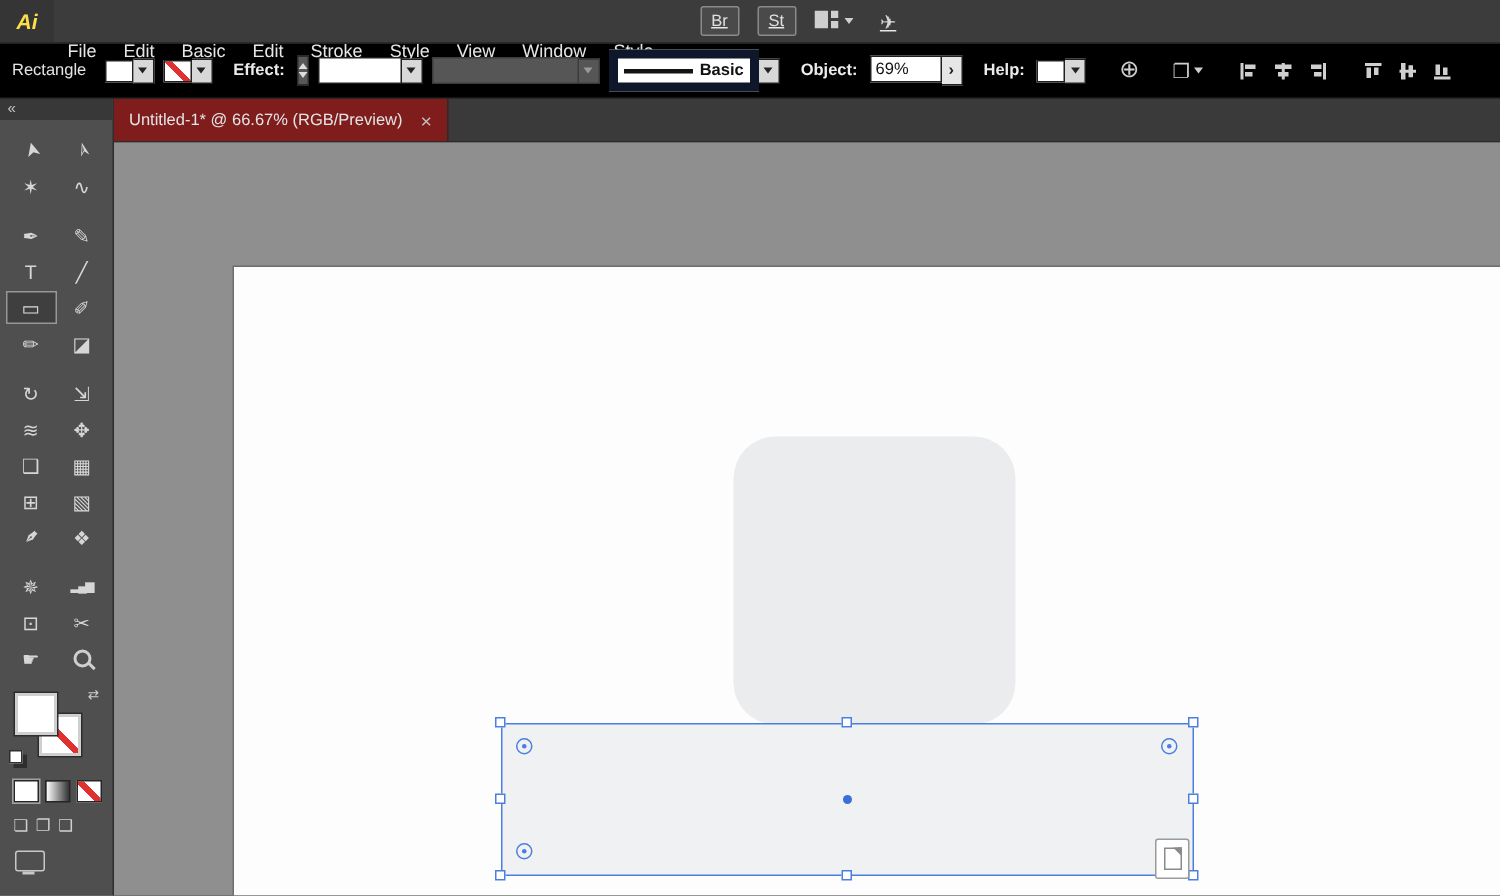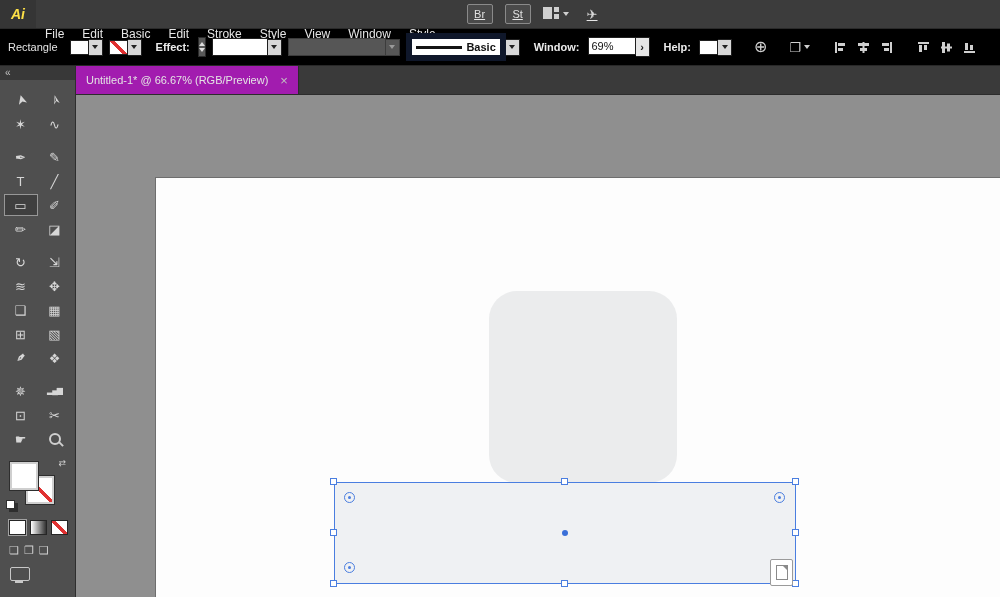--- a/index.html
+++ b/index.html
@@ -90,21 +90,21 @@
   .cbtn.grad{background:linear-gradient(90deg,#fff,#333);}
   .cbtn.none{background-image:linear-gradient(45deg,transparent 40%,#e03131 40%,#e03131 60%,transparent 60%);}
   .modes-row{display:flex;gap:5px;margin:9px 0 0 9px;color:#cfcfcf;font-size:11px;}
   .screen-row{margin:10px 0 0 10px;}
   .monitor{width:18px;height:12px;border:1px solid #c8c8c8;border-radius:2px;display:inline-block;position:relative;}
   .monitor::after{content:"";position:absolute;left:4px;bottom:-3px;width:8px;height:2px;background:#c8c8c8;}
 
   
   .docarea{flex:1;display:flex;flex-direction:column;min-width:0;}
   .tabbar{height:28px;background:#3a3a3a;border-bottom:1px solid #2c2c2c;display:flex;align-items:stretch;}
-  .tab{display:flex;align-items:center;background:#a21caf;color:#e4e4e4;font-size:11px;
+  .tab{display:flex;align-items:center;background:#7f1d1d;color:#e4e4e4;font-size:11px;
        padding:0 10px;border-right:1px solid #2c2c2c;}
   .tab-close{margin-left:12px;color:#c0c0c0;font-size:13px;}
 
   .canvas{flex:1;position:relative;background:#8f8f8f;overflow:hidden;}
   .artboard{position:absolute;left:80px;top:83px;right:-2px;bottom:-2px;background:#fdfdfd;
             box-shadow:0 0 0 1px #6e6e6e;}
   .shape-rounded{position:absolute;left:413px;top:196px;width:188px;height:192px;
                  background:#ebeced;border-radius:28px;z-index:1;}
   .sel-rect{position:absolute;left:258px;top:387px;width:462px;height:102px;
             background:#eff1f3;border:1px solid #4a7ee0;box-sizing:border-box;z-index:2;}
@@ -192,21 +192,21 @@
     </div>
     <div class="swdd">
       <span class="dd-brush">
         <span class="brush-line"></span>
         <span class="brush-text">Basic</span>
       </span>
       <span class="caret-box">
           <span class="tri"></span>
         </span>
     </div>
-    <span class="cb-blabel">Window:</span>
+    <span class="cb-blabel">Object:</span>
     <div class="swdd">
       <span class="field f-opacity">69%</span>
       <span class="open-arrow">›</span>
     </div>
     <span class="cb-blabel">Help:</span>
     <div class="swdd">
       <span class="sw"></span>
       <span class="caret-box">
           <span class="tri"></span>
         </span>

